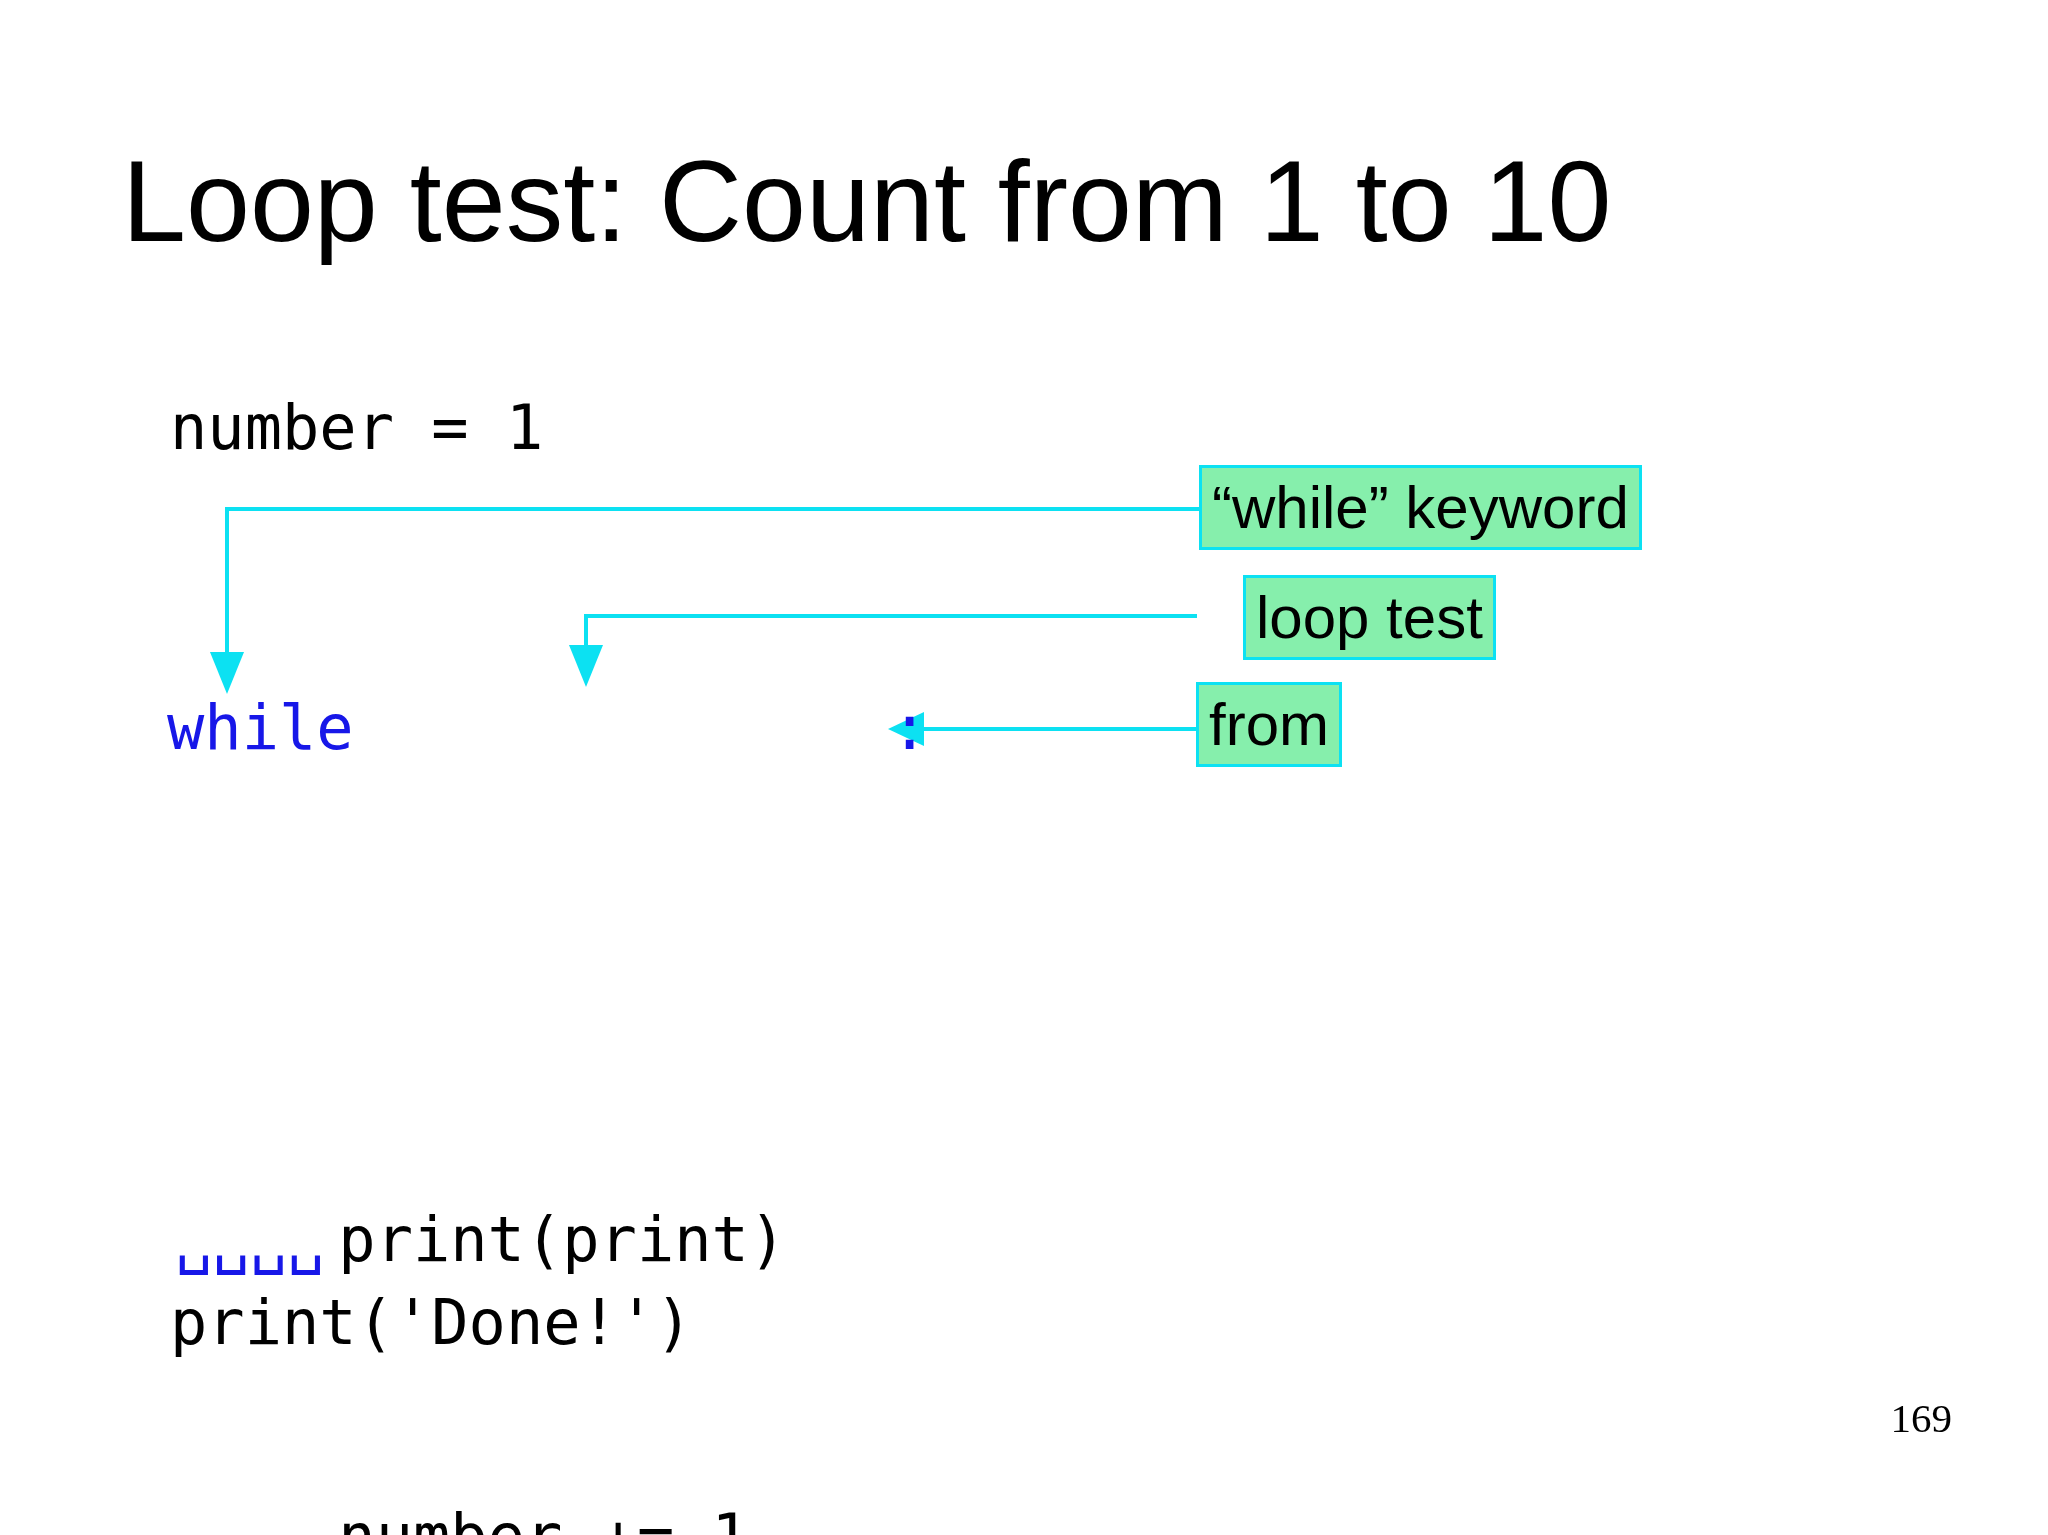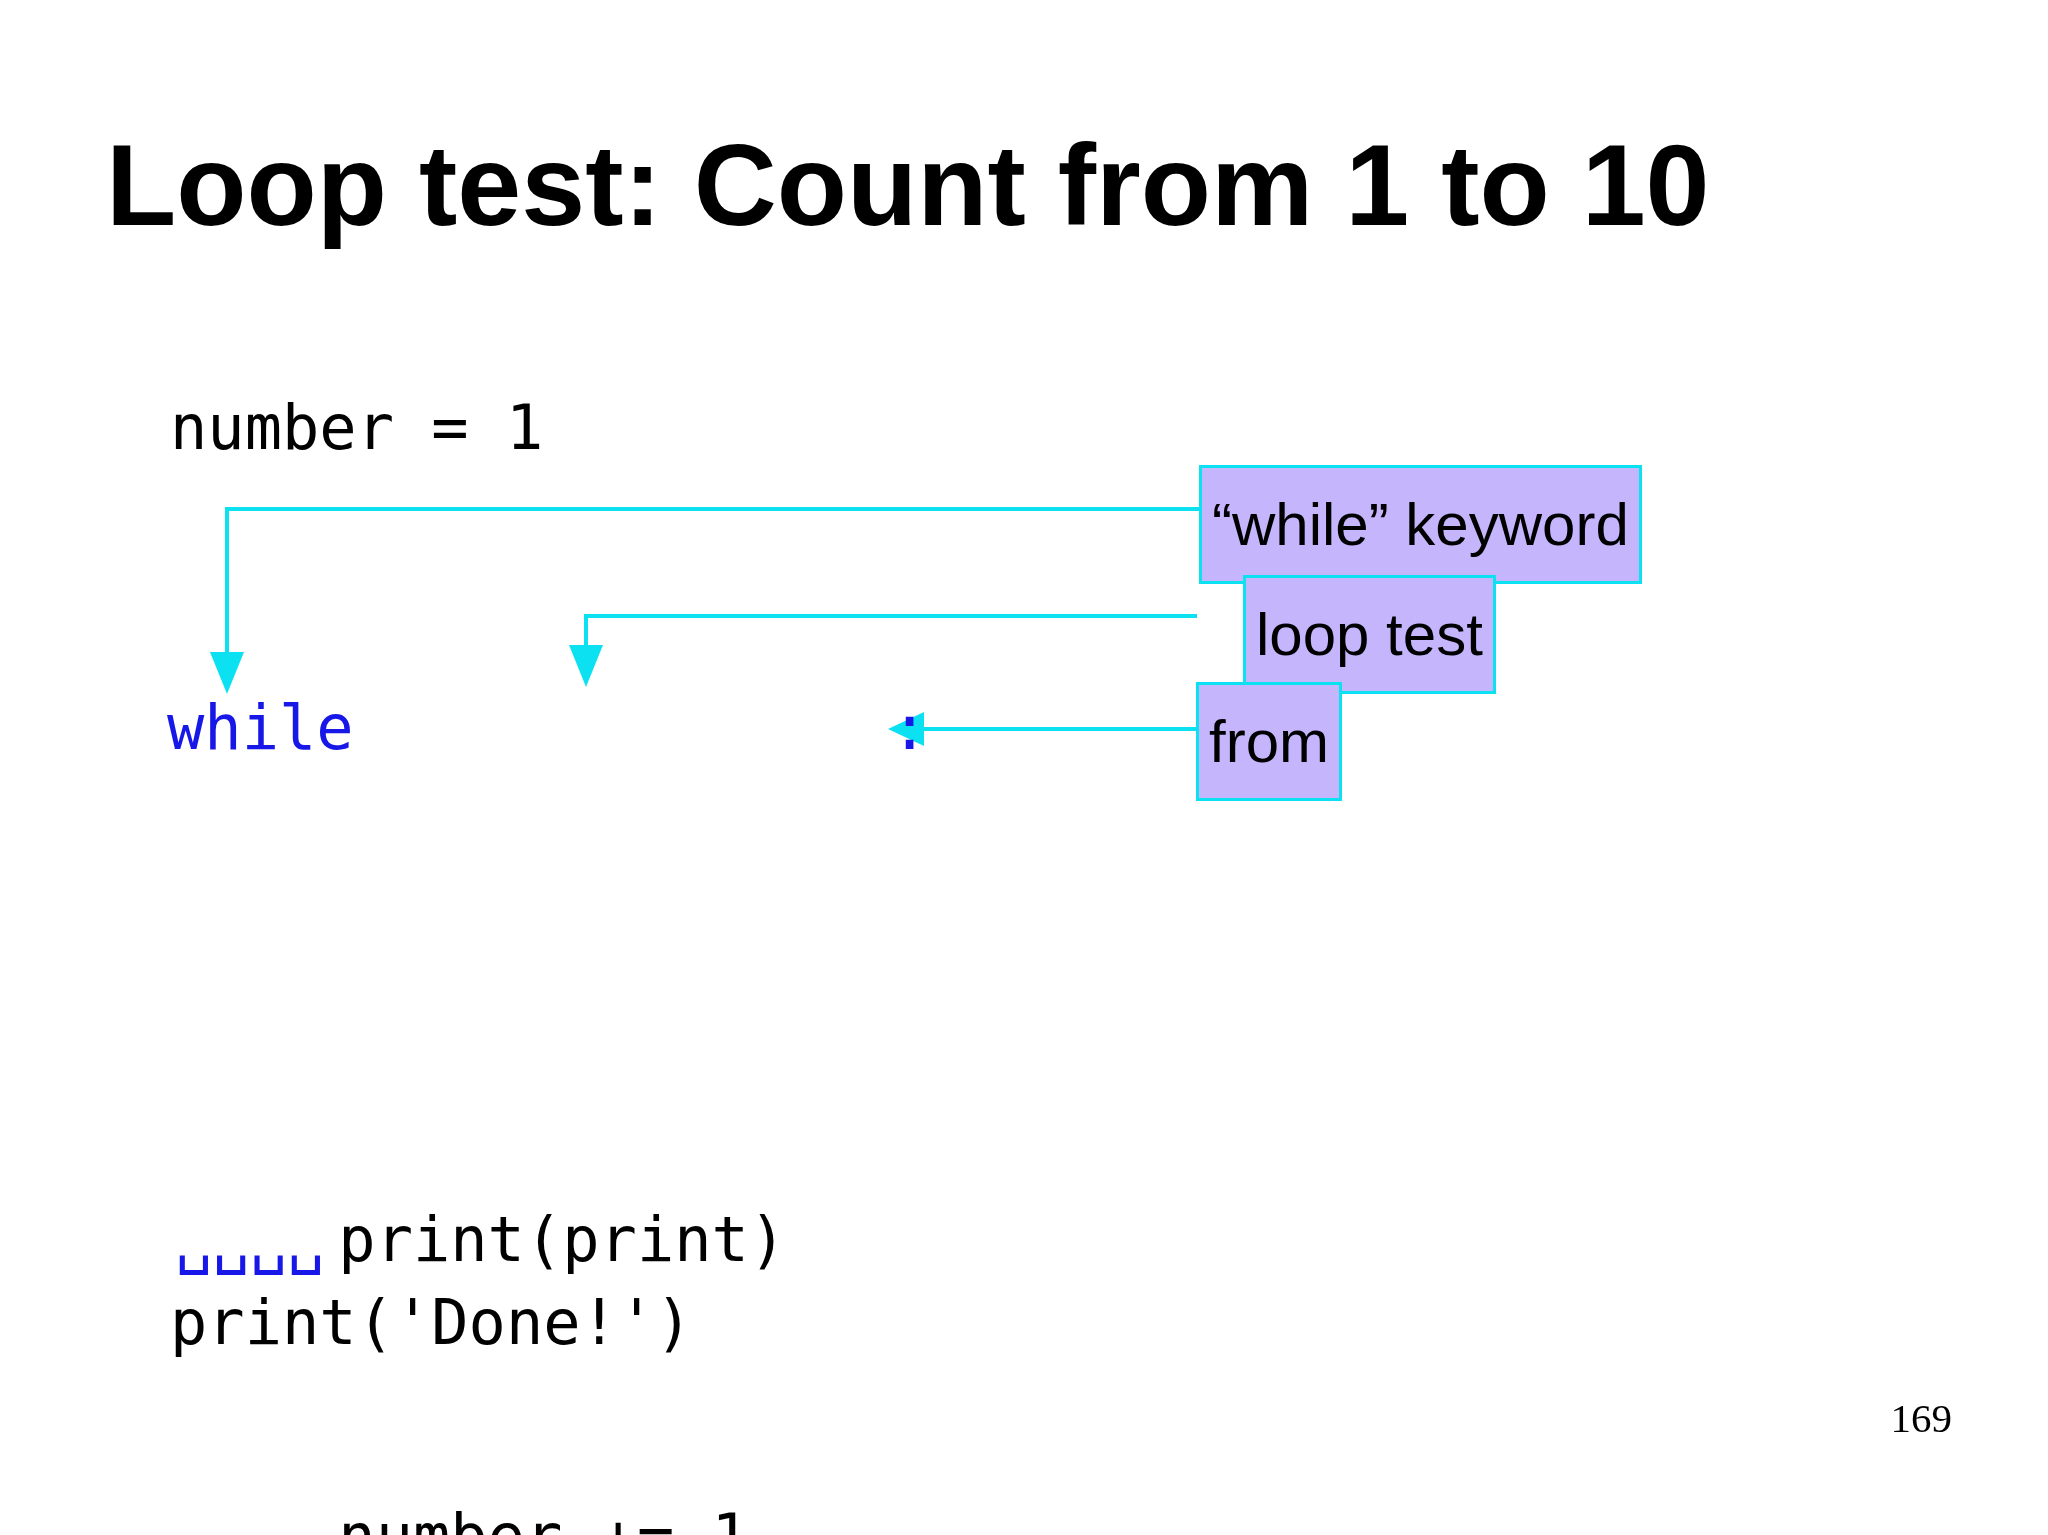--- a/index.html
+++ b/index.html
@@ -6,45 +6,45 @@
   .slide{
     position:relative;
     width:2048px;height:1535px;
     background:#ffffff;
     overflow:hidden;
     font-family:"Liberation Sans",sans-serif;
   }
   .title{
     position:absolute;left:106px;top:128px;
     font-family:"Liberation Sans",sans-serif;
-    font-size:115px;line-height:1;font-weight:700;color:#000;
-    white-space:nowrap;margin:0;
+    font-size:115px;line-height:1;font-weight:400;color:#000;
+    white-space:nowrap;margin:16px;
   }
   .code{
     font-family:"DejaVu Sans Mono",monospace;
     font-size:62px;line-height:1;color:#000;white-space:pre;
   }
   .abs{position:absolute;margin-left:36px;}
   .kw{color:#1717e8;}
   .indent-block{line-height:99px;}
   .indent-marks{color:#1717e8;}
   .indent-code{margin-left:14px;}
   .loop-test-box{
     position:absolute;left:349px;top:687px;
     border:3px solid #0ce1f2;background:#ffffff;
     padding:7px 13px 11px 13px;
     box-sizing:border-box;
   }
   .callout{
     position:absolute;
-    background:#c4b5fd;
+    background:#86efac;
     border:3px solid #0ce1f2;
     font-family:"Liberation Sans",sans-serif;
     font-size:60px;line-height:1.15;color:#000;
-    padding:22px 10px;
+    padding:5px 10px;
     white-space:nowrap;
     box-sizing:border-box;
   }
   .cline{position:absolute;background:#0ce1f2;}
   .arrow-down{
     position:absolute;width:0;height:0;
     border-left:17px solid transparent;
     border-right:17px solid transparent;
     border-top:42px solid #0ce1f2;
   }

